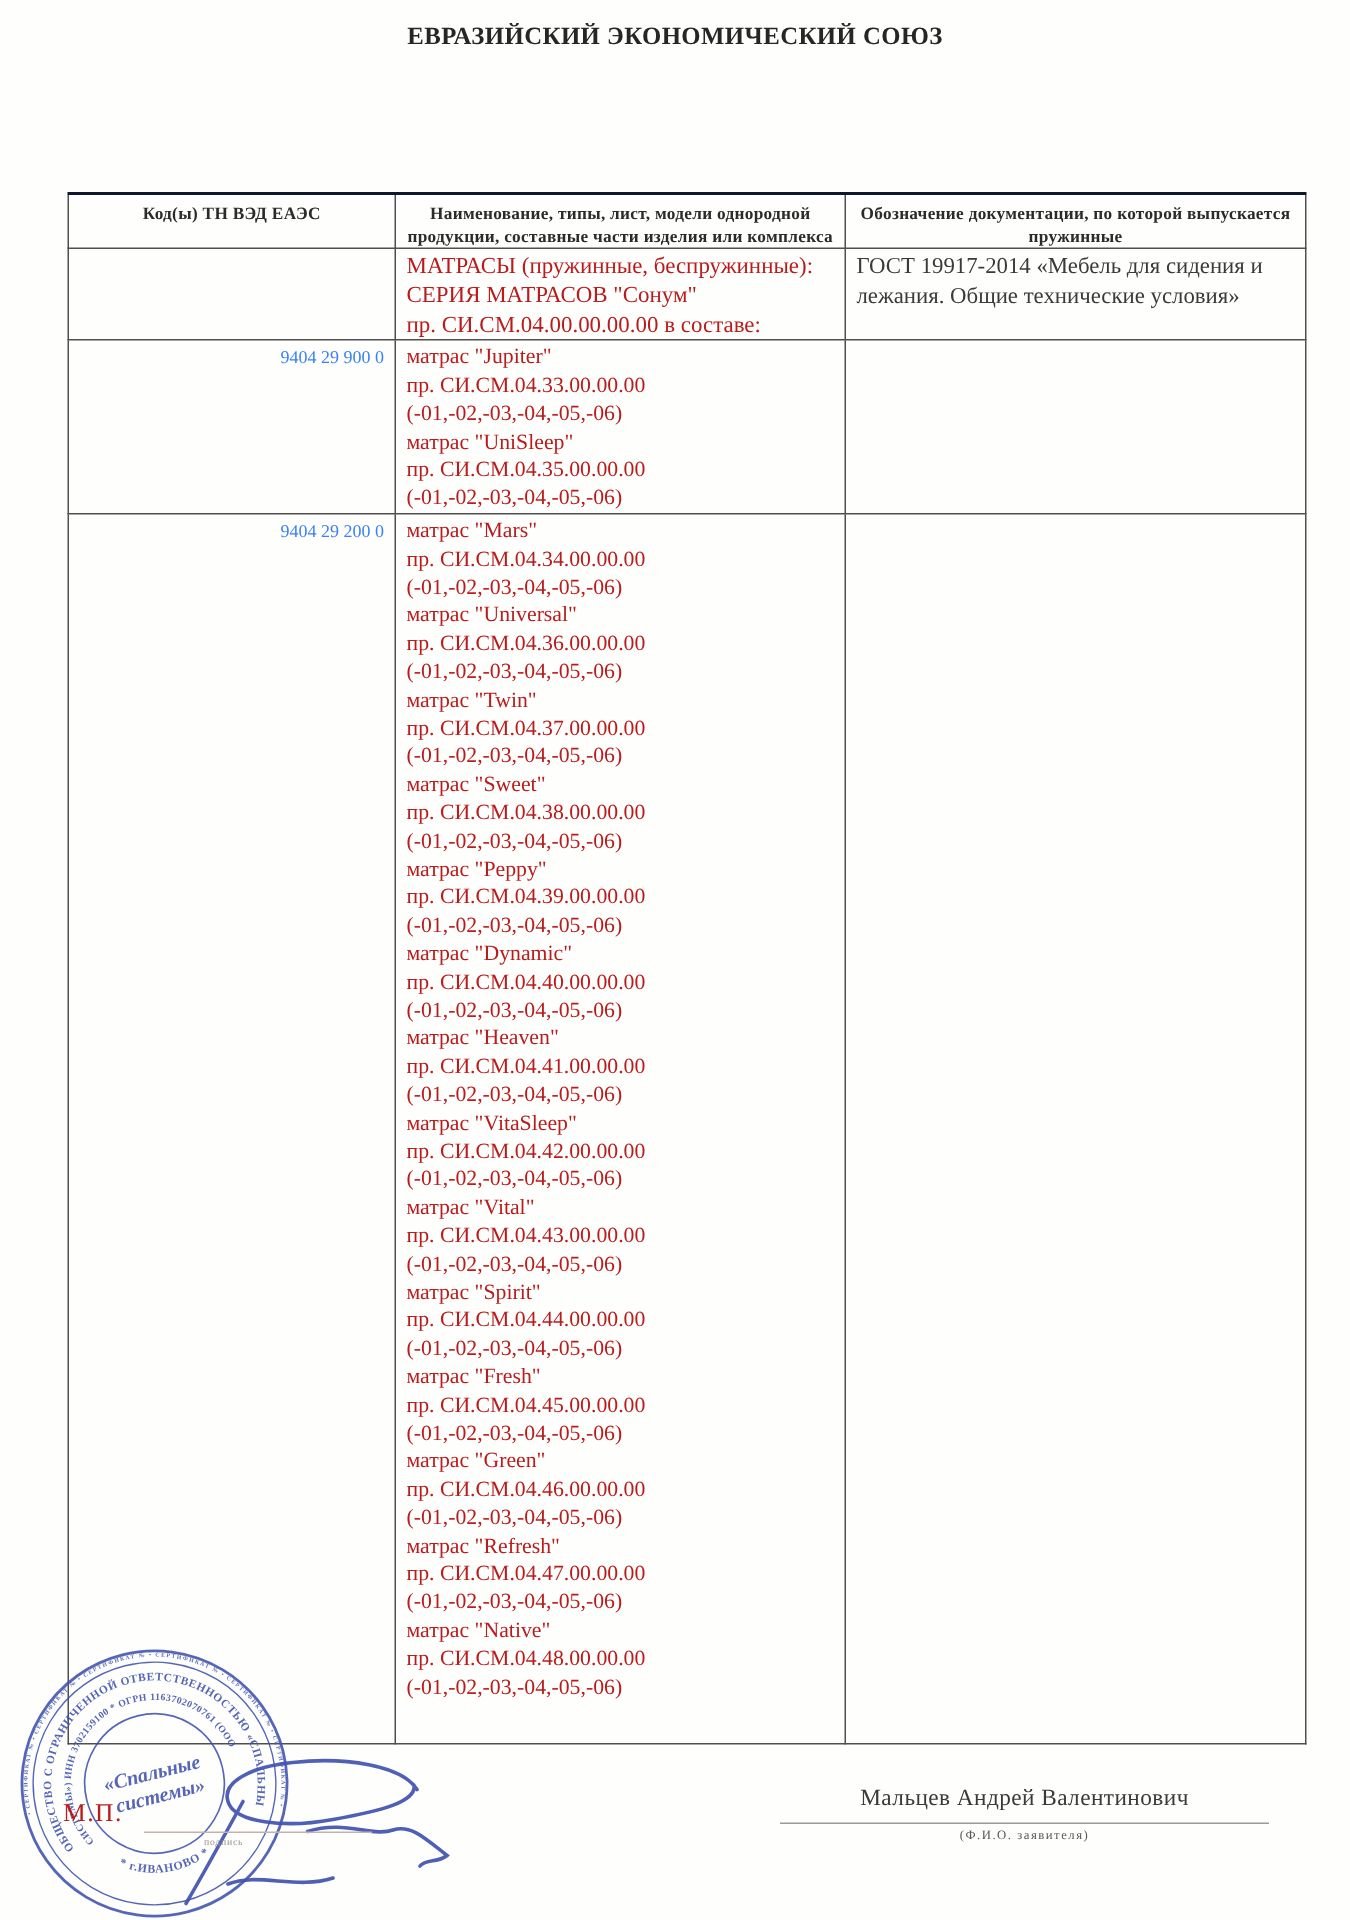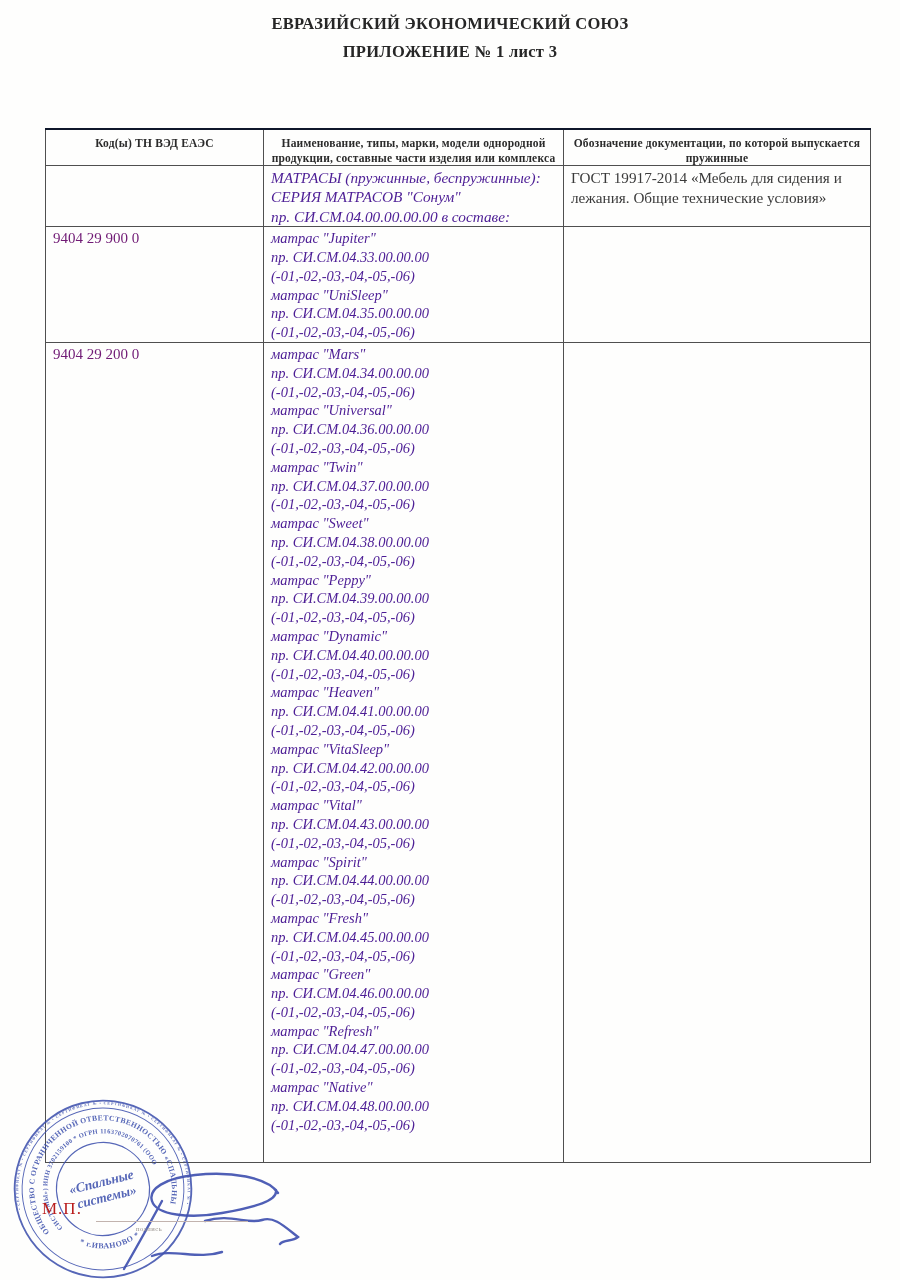--- a/index.html
+++ b/index.html
@@ -21,22 +21,22 @@
   }
   .doc-table td,.doc-table th{
     border:1px solid #4f4f4f;vertical-align:top;padding:2px 7px 0 7px;
     overflow:hidden;
   }
   .doc-table tr.hdr th{
     border-top:2px solid #0f172a;
     font-size:11.5px;line-height:14.5px;font-weight:bold;color:#2b2b2b;
     text-align:center;vertical-align:top;padding-top:6px;letter-spacing:.2px;
   }
-  .code-cell{font-size:15px;line-height:18px;color:#701a75;}
-  .products-cell{white-space:pre-line;font-size:14.5px;line-height:18.8px;color:#4c1d95;font-style:italic;}
+  .code-cell{font-size:12px;line-height:18px;color:#3b82f6;text-align:right;}
+  .products-cell{white-space:pre-line;font-size:14.5px;line-height:18.8px;color:#b91c1c;}
   .row-series .products-cell{font-size:15.3px;line-height:19.4px;}
   .doc-cell{font-size:15.2px;line-height:19.6px;color:#3a3a3a;}
   
   .mp-label{position:absolute;left:42px;top:1199px;font-size:17px;font-weight:normal;color:#b91c1c;letter-spacing:1px;}
   .sig-line-left{position:absolute;left:96px;top:1221px;width:152px;border-top:1px solid #c2b3ae;}
   .sig-caption-left{position:absolute;left:136px;top:1225px;font-size:6.5px;color:#96908c;letter-spacing:.5px;}
   .applicant{position:absolute;left:520px;top:1190px;width:326px;text-align:center;}
   .applicant-name{font-size:15.5px;color:#3a3a3a;letter-spacing:.3px;}
   .applicant-line{border-top:1px solid #9a9a9a;margin-top:7px;}
   .applicant-caption{font-size:8.5px;color:#575757;margin-top:2px;letter-spacing:1px;}
@@ -44,33 +44,32 @@
   .stamp{position:absolute;left:10px;top:1096px;width:186px;height:186px;opacity:.88;}
   .signature{position:absolute;left:108px;top:1163px;width:230px;height:117px;}
 </style>
 </head>
 <body>
 
 <div class="page">
 
   <div class="titles">
     <div class="title-line">ЕВРАЗИЙСКИЙ ЭКОНОМИЧЕСКИЙ СОЮЗ</div>
-    <div class="title-line">ПРИЛОЖЕНИЕ № 1 лист 3</div>
   </div>
 
   <table class="doc-table">
     <colgroup>
       <col style="width:218px">
         <col style="width:300px">
         <col style="width:307px">
     </colgroup>
     <tbody>
         <tr class="hdr">
       <th>Код(ы) ТН ВЭД ЕАЭС</th>
-      <th>Наименование, типы, марки, модели однородной продукции, составные части изделия или комплекса</th>
+      <th>Наименование, типы, лист, модели однородной продукции, составные части изделия или комплекса</th>
       <th>Обозначение документации, по которой выпускается пружинные</th>
     </tr>
     <tr class="row-series" style="height:60px">
       <td class="code-cell"></td>
       <td class="products-cell">МАТРАСЫ (пружинные, беспружинные):
 СЕРИЯ МАТРАСОВ "Сонум"
 пр. СИ.СМ.04.00.00.00.00 в составе:</td>
       <td class="doc-cell">ГОСТ 19917-2014 «Мебель для сидения и лежания. Общие технические условия»</td>
     </tr>
     <tr style="height:112px">
@@ -166,14 +165,19 @@
       <path d="M 54,38 C 42,60 30,82 16,106"></path>
       <path d="M 97,58 C 122,50 140,62 154,57 C 166,53 176,63 190,74 C 184,79 176,76 172,81"></path>
       <path d="M 44,93 C 64,85 90,97 114,89"></path>
     </g>
   </svg>
 
   <div class="mp-label">М.П.</div>
   <div class="sig-line-left"></div>
   <div class="sig-caption-left">подпись</div>
 
+  <div class="applicant">
+    <div class="applicant-name">Мальцев Андрей Валентинович</div>
+    <div class="applicant-line"></div>
+    <div class="applicant-caption">(Ф.И.О.  заявителя)</div>
+  </div>
 
 </div>
 
 </body></html>

